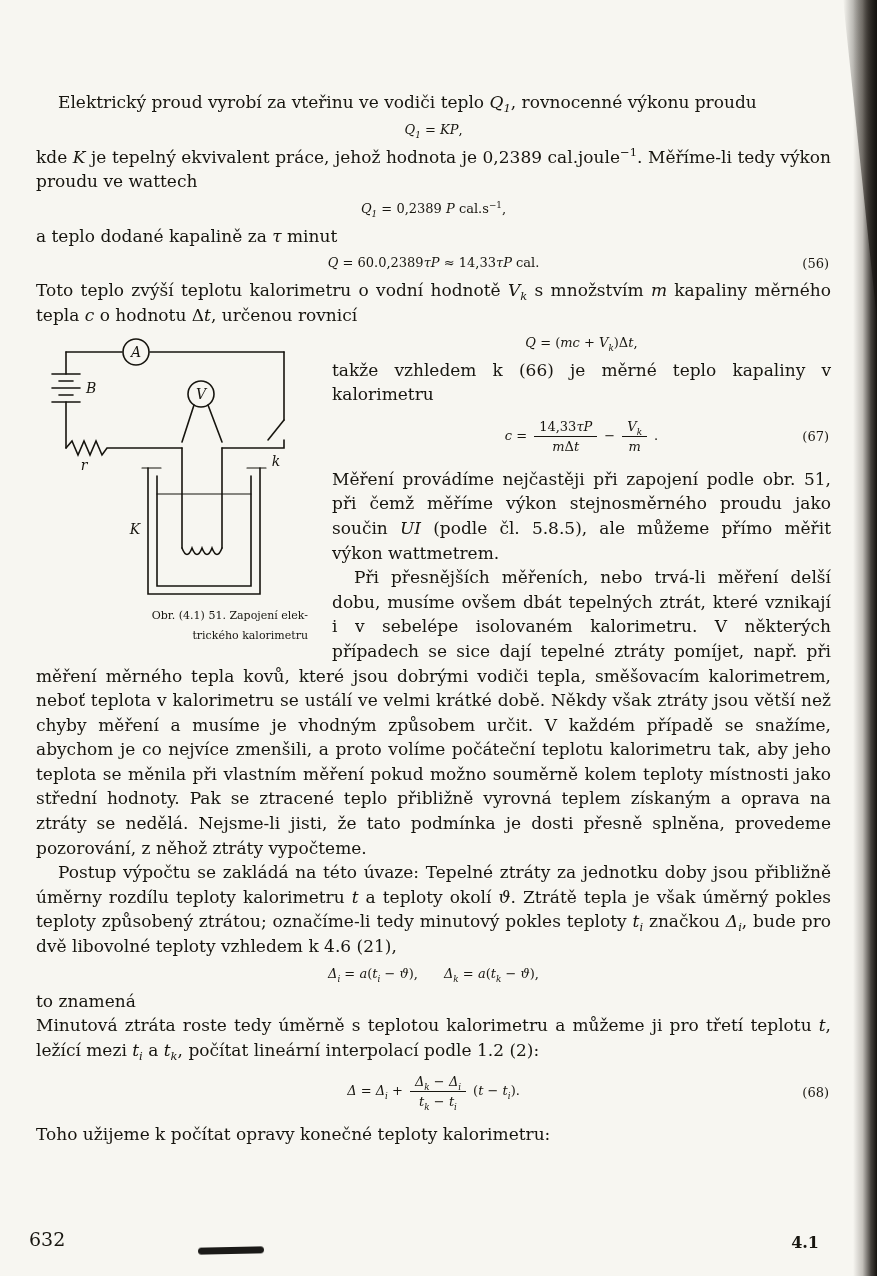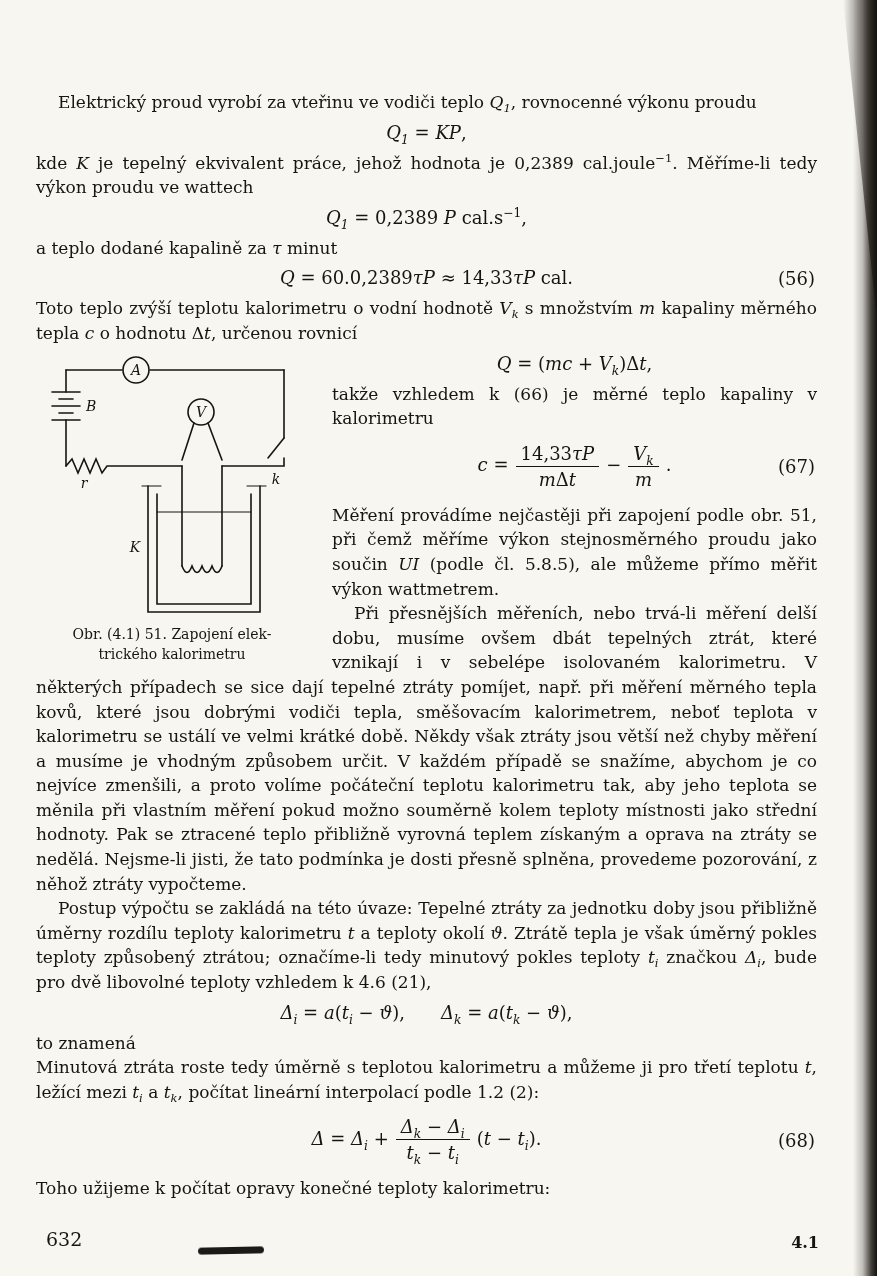--- a/index.html
+++ b/index.html
@@ -4,39 +4,39 @@
 <style>
   * { margin:0; padding:0; box-sizing:border-box; }
   html,body { width:877px; height:1276px; }
   body {
     background:#f7f6f1;
     font-family:"DejaVu Serif","Liberation Serif",serif;
     color:#17150f;
     position:relative;
     overflow:hidden;
   }
-  .page { padding:90px 60px 0 36px; }
+  .page { padding:90px 46px 0 36px; }
   p.body { font-size:17px; line-height:24.6px; text-align:justify; }
   p.indent { text-indent:22px; }
-  .eq { font-size:18px; text-align:center; margin:7px 0 8px; position:relative; }
+  .eq { font-size:13px; text-align:center; margin:7px 0 8px; position:relative; }
   .eq-frac { margin:12px 0 13px; }
   .eqnum { position:absolute; right:2px; top:50%; transform:translateY(-50%); font-style:normal; }
   .eqi i, p.body i { font-style:italic; }
   sub,sup { font-size:68%; line-height:0; }
   .frac { display:inline-block; vertical-align:middle; padding:0 2px; }
   .frac .num { display:block; padding:0 5px 2px; border-bottom:1.4px solid #17150f; }
   .frac .den { display:block; padding:2px 5px 0; }
   .eq-frac .eqi { margin:0 5px; }
   figure.fig { float:left; width:272px; margin:8px 24px 4px 0; }
   figure.fig svg { display:block; }
-  figcaption { font-size:14px; line-height:20px; text-align:center; margin-top:8px; }
+  figcaption { font-size:11px; line-height:20px; text-align:right; margin-top:8px; }
   .circuit { stroke:#17150f; stroke-width:1.6; fill:none; stroke-linecap:round; }
   .thin { stroke-width:1.1; }
   .svgtxt { font-family:"DejaVu Serif","Liberation Serif",serif; font-style:italic; font-size:14px; fill:#17150f; stroke:none; }
-  .footer-left { position:absolute; left:46px; bottom:26px; font-size:19px; }
+  .footer-left { position:absolute; left:29px; bottom:26px; font-size:19px; }
   .footer-right { position:absolute; right:58px; bottom:24px; font-size:16px; font-weight:bold; }
   .smudge { position:absolute; left:198px; bottom:22px; width:66px; height:7px; background:#1b1a18; border-radius:4px; transform:rotate(-1.2deg); filter:blur(0.6px); }
   .binding { position:absolute; top:0; right:0; width:24px; height:1276px;
     background:linear-gradient(to right, rgba(90,80,70,0) 0%, rgba(70,62,55,0.30) 40%, rgba(38,34,30,0.85) 75%, #14120f 100%); }
   .binding-top { position:absolute; top:0; right:0; width:34px; height:320px;
     background:linear-gradient(to right, rgba(60,55,50,0) 0%, rgba(42,38,33,0.55) 55%, #1a1713 100%);
     clip-path:polygon(0 0, 100% 0, 100% 100%); }
 </style>
 </head>
 <body>

